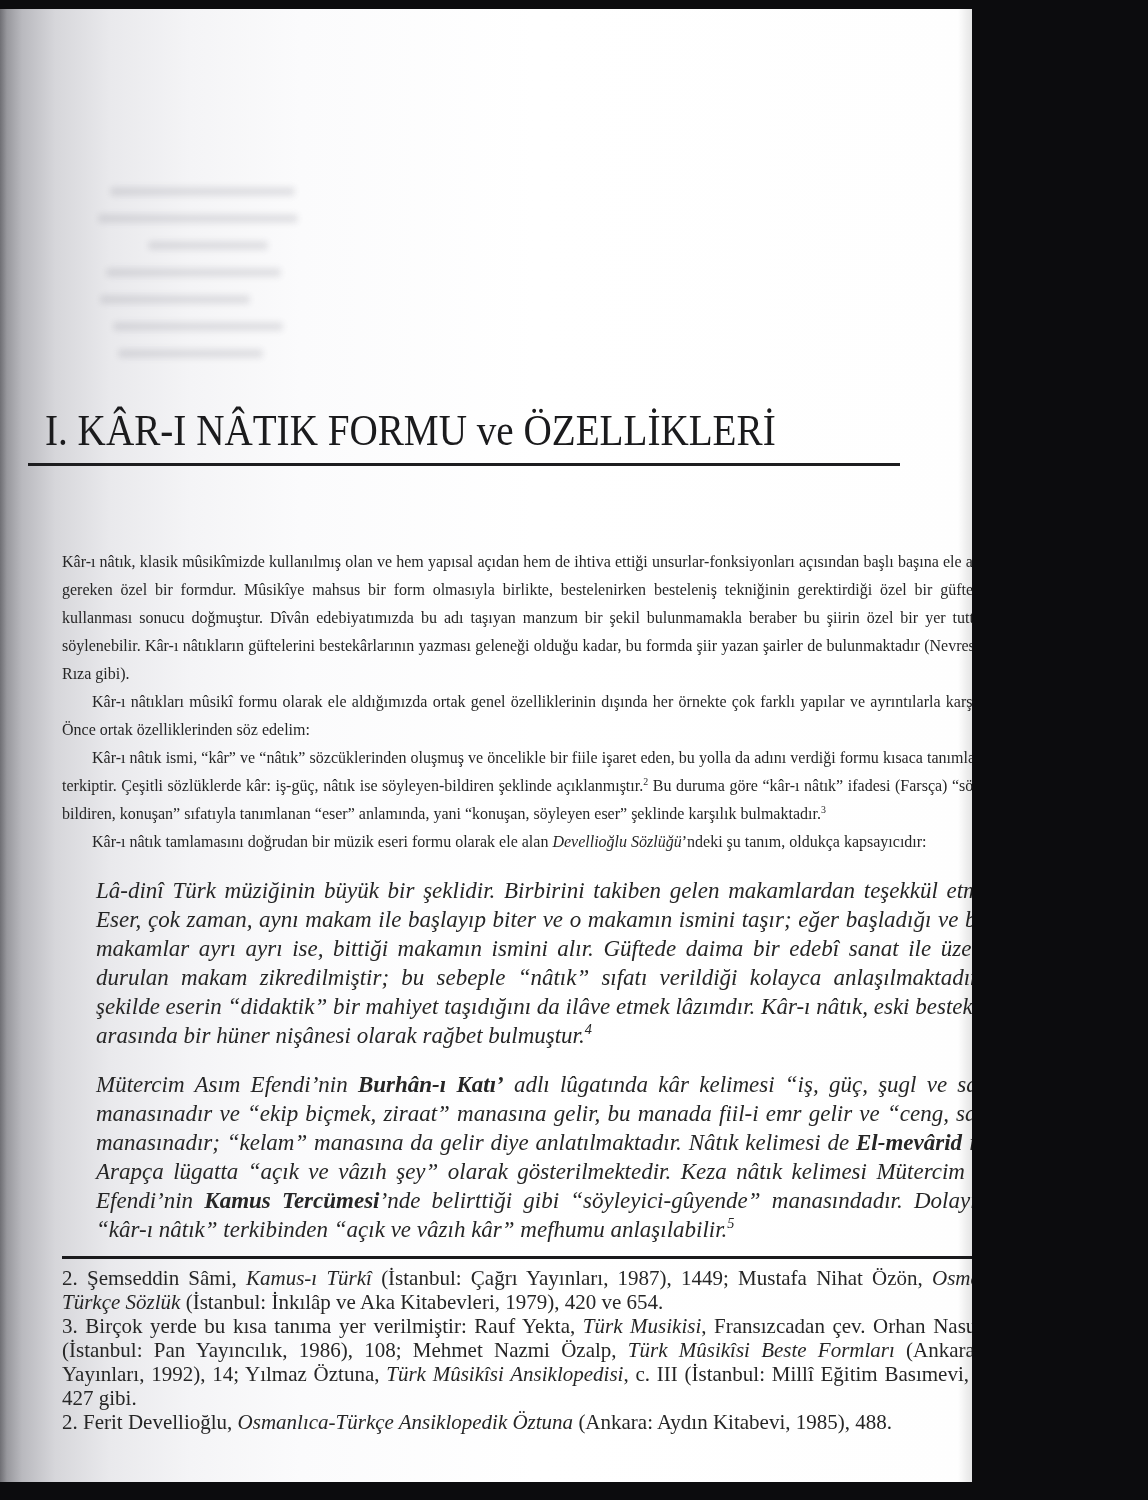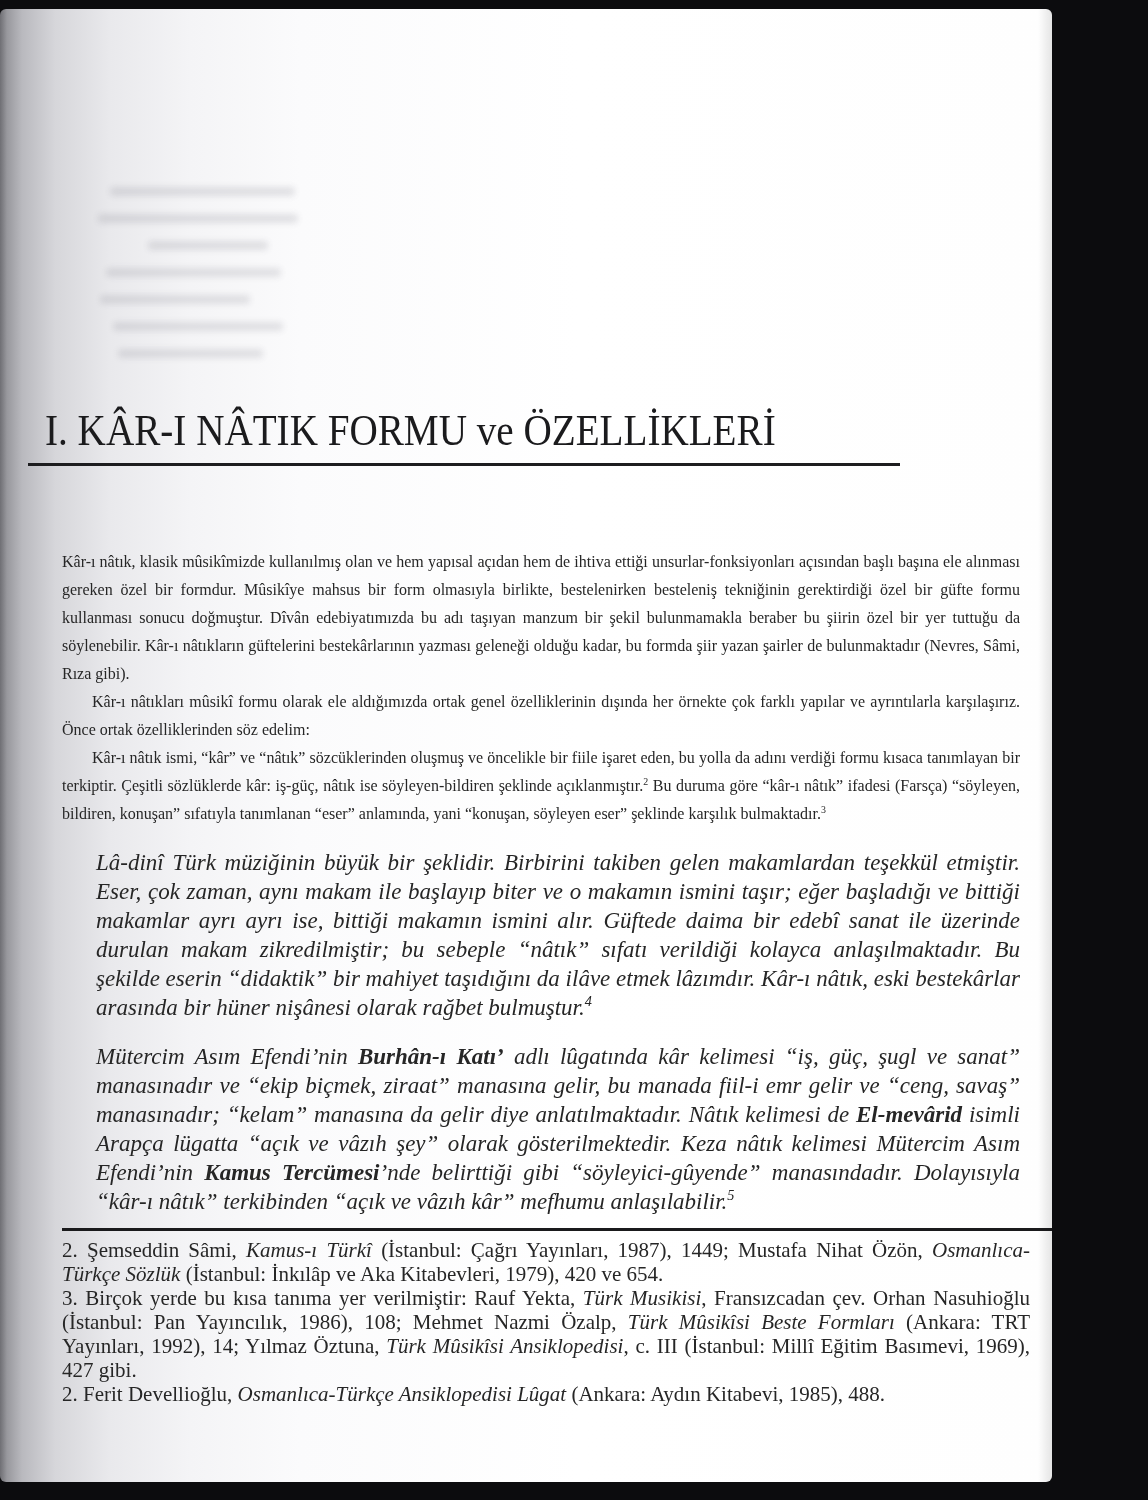--- a/index.html
+++ b/index.html
@@ -6,27 +6,26 @@
   body {
     width: 1148px; height: 1500px;
     background: #0c0c0e;
     position: relative;
     overflow: hidden;
     font-family: "Liberation Serif", serif;
   }
   .page {
     position: absolute;
     left: 0; top: 9px;
-    width: 1052px; height: 1473px;
+    width: 972px; height: 1473px;
     background:
       linear-gradient(to right,
         #6f6f74 0px, #98989d 7px, #b9b9be 22px, #d6d6da 55px,
         #e9e9ec 110px, #f4f4f6 190px, #fbfbfc 300px, #ffffff 55%, #fefefe 100%);
     overflow: hidden;
-    border-radius: 6px;
   }
   .page::after {
     content: "";
     position: absolute; top: 0; right: 0; width: 14px; height: 100%;
     background: linear-gradient(to right, rgba(0,0,0,0), rgba(0,0,0,0.10));
     pointer-events: none;
   }
   
   .ghost { position: absolute; filter: blur(3px); opacity: 0.45; }
   .ghost .bar {
@@ -109,31 +108,32 @@
     <h1 class="heading">I. KÂR-I NÂTIK FORMU ve ÖZELLİKLERİ</h1>
 
     <div class="heading-rule"></div>
 
     <p class="body-p first-p"><span>Kâr-ı nâtık, klasik mûsikîmizde kullanılmış olan ve hem yapısal açıdan hem de ihtiva ettiği unsurlar-fonksiyonları açısından başlı başına ele alınması gereken özel bir formdur. Mûsikîye mahsus bir form olmasıyla birlikte, bestelenirken besteleniş tekniğinin gerektirdiği özel bir güfte formu kullanması sonucu doğmuştur. Dîvân edebiyatımızda bu adı taşıyan manzum bir şekil bulunmamakla beraber bu şiirin özel bir yer tuttuğu da söylenebilir. Kâr-ı nâtıkların güftelerini bestekârlarının yazması geleneği olduğu kadar, bu formda şiir yazan şairler de bulunmaktadır (Nevres, Sâmi, Rıza gibi).</span></p>
 
     <p class="body-p indent"><span>Kâr-ı nâtıkları mûsikî formu olarak ele aldığımızda ortak genel özelliklerinin dışında her örnekte çok farklı yapılar ve ayrıntılarla karşılaşırız. Önce ortak özelliklerinden söz edelim:</span></p>
 
     <p class="body-p indent"><span>Kâr-ı nâtık ismi, “kâr” ve “nâtık” sözcüklerinden oluşmuş ve öncelikle bir fiile işaret eden, bu yolla da adını verdiği formu kısaca tanımlayan bir terkiptir. Çeşitli sözlüklerde kâr: iş-güç, nâtık ise söyleyen-bildiren şeklinde açıklanmıştır.</span><sup>2</sup><span> Bu duruma göre “kâr-ı nâtık” ifadesi (Farsça) “söyleyen, bildiren, konuşan” sıfatıyla tanımlanan “eser” anlamında, yani “konuşan, söyleyen eser” şeklinde karşılık bulmaktadır.</span><sup>3</sup></p>
 
+    <p class="body-p indent"><span>Kâr-ı nâtık tamlamasını doğrudan bir müzik eseri formu olarak ele alan </span><span class="it">Devellioğlu Sözlüğü</span><span>’ndeki şu tanım, oldukça kapsayıcıdır:</span></p>
 
     <p class="quote"><span>Lâ-dinî Türk müziğinin büyük bir şeklidir. Birbirini takiben gelen makamlardan teşekkül etmiştir. Eser, çok zaman, aynı makam ile başlayıp biter ve o makamın ismini taşır; eğer başladığı ve bittiği makamlar ayrı ayrı ise, bittiği makamın ismini alır. Güftede daima bir edebî sanat ile üzerinde durulan makam zikredilmiştir; bu sebeple “nâtık” sıfatı verildiği kolayca anlaşılmaktadır. Bu şekilde eserin “didaktik” bir mahiyet taşıdığını da ilâve etmek lâzımdır. Kâr-ı nâtık, eski bestekârlar arasında bir hüner nişânesi olarak rağbet bulmuştur.</span><sup>4</sup></p>
 
 
     <p class="quote"><span>Mütercim Asım Efendi’nin </span><span class="bold">Burhân-ı Katı’</span><span> adlı lûgatında kâr kelimesi “iş, güç, şugl ve sanat” manasınadır ve “ekip biçmek, ziraat” manasına gelir, bu manada fiil-i emr gelir ve “ceng, savaş” manasınadır; “kelam” manasına da gelir diye anlatılmaktadır. Nâtık kelimesi de </span><span class="bold">El-mevârid</span><span> isimli Arapça lügatta “açık ve vâzıh şey” olarak gösterilmektedir. Keza nâtık kelimesi Mütercim Asım Efendi’nin </span><span class="bold">Kamus Tercümesi</span><span>’nde belirttiği gibi “söyleyici-gûyende” manasındadır. Dolayısıyla “kâr-ı nâtık” terkibinden “açık ve vâzıh kâr” mefhumu anlaşılabilir.</span><sup>5</sup></p>
 
     <div class="footnote-rule"></div>
 
     <div class="footnotes">
       <p><span>2. Şemseddin Sâmi, </span><span class="it">Kamus-ı Türkî</span><span> (İstanbul: Çağrı Yayınları, 1987), 1449; Mustafa Nihat Özön, </span><span class="it">Osmanlıca-Türkçe Sözlük</span><span> (İstanbul: İnkılâp ve Aka Kitabevleri, 1979), 420 ve 654.</span></p>
       <p><span>3. Birçok yerde bu kısa tanıma yer verilmiştir: Rauf Yekta, </span><span class="it">Türk Musikisi</span><span>, Fransızcadan çev. Orhan Nasuhioğlu (İstanbul: Pan Yayıncılık, 1986), 108; Mehmet Nazmi Özalp, </span><span class="it">Türk Mûsikîsi Beste Formları</span><span> (Ankara: TRT Yayınları, 1992), 14; Yılmaz Öztuna, </span><span class="it">Türk Mûsikîsi Ansiklopedisi</span><span>, c. III (İstanbul: Millî Eğitim Basımevi, 1969), 427 gibi.</span></p>
-      <p><span>2. Ferit Devellioğlu, </span><span class="it">Osmanlıca-Türkçe Ansiklopedisi Lûgat</span><span> (Ankara: Aydın Kitabevi, 1985), 488.</span></p>
+      <p><span>2. Ferit Devellioğlu, </span><span class="it">Osmanlıca-Türkçe Ansiklopedik Öztuna</span><span> (Ankara: Aydın Kitabevi, 1985), 488.</span></p>
     </div>
 
   </div>
 </div>
 
 <div class="edge-band edge-top"></div>
 <div class="edge-band edge-bottom"></div>
 
 </body></html>

